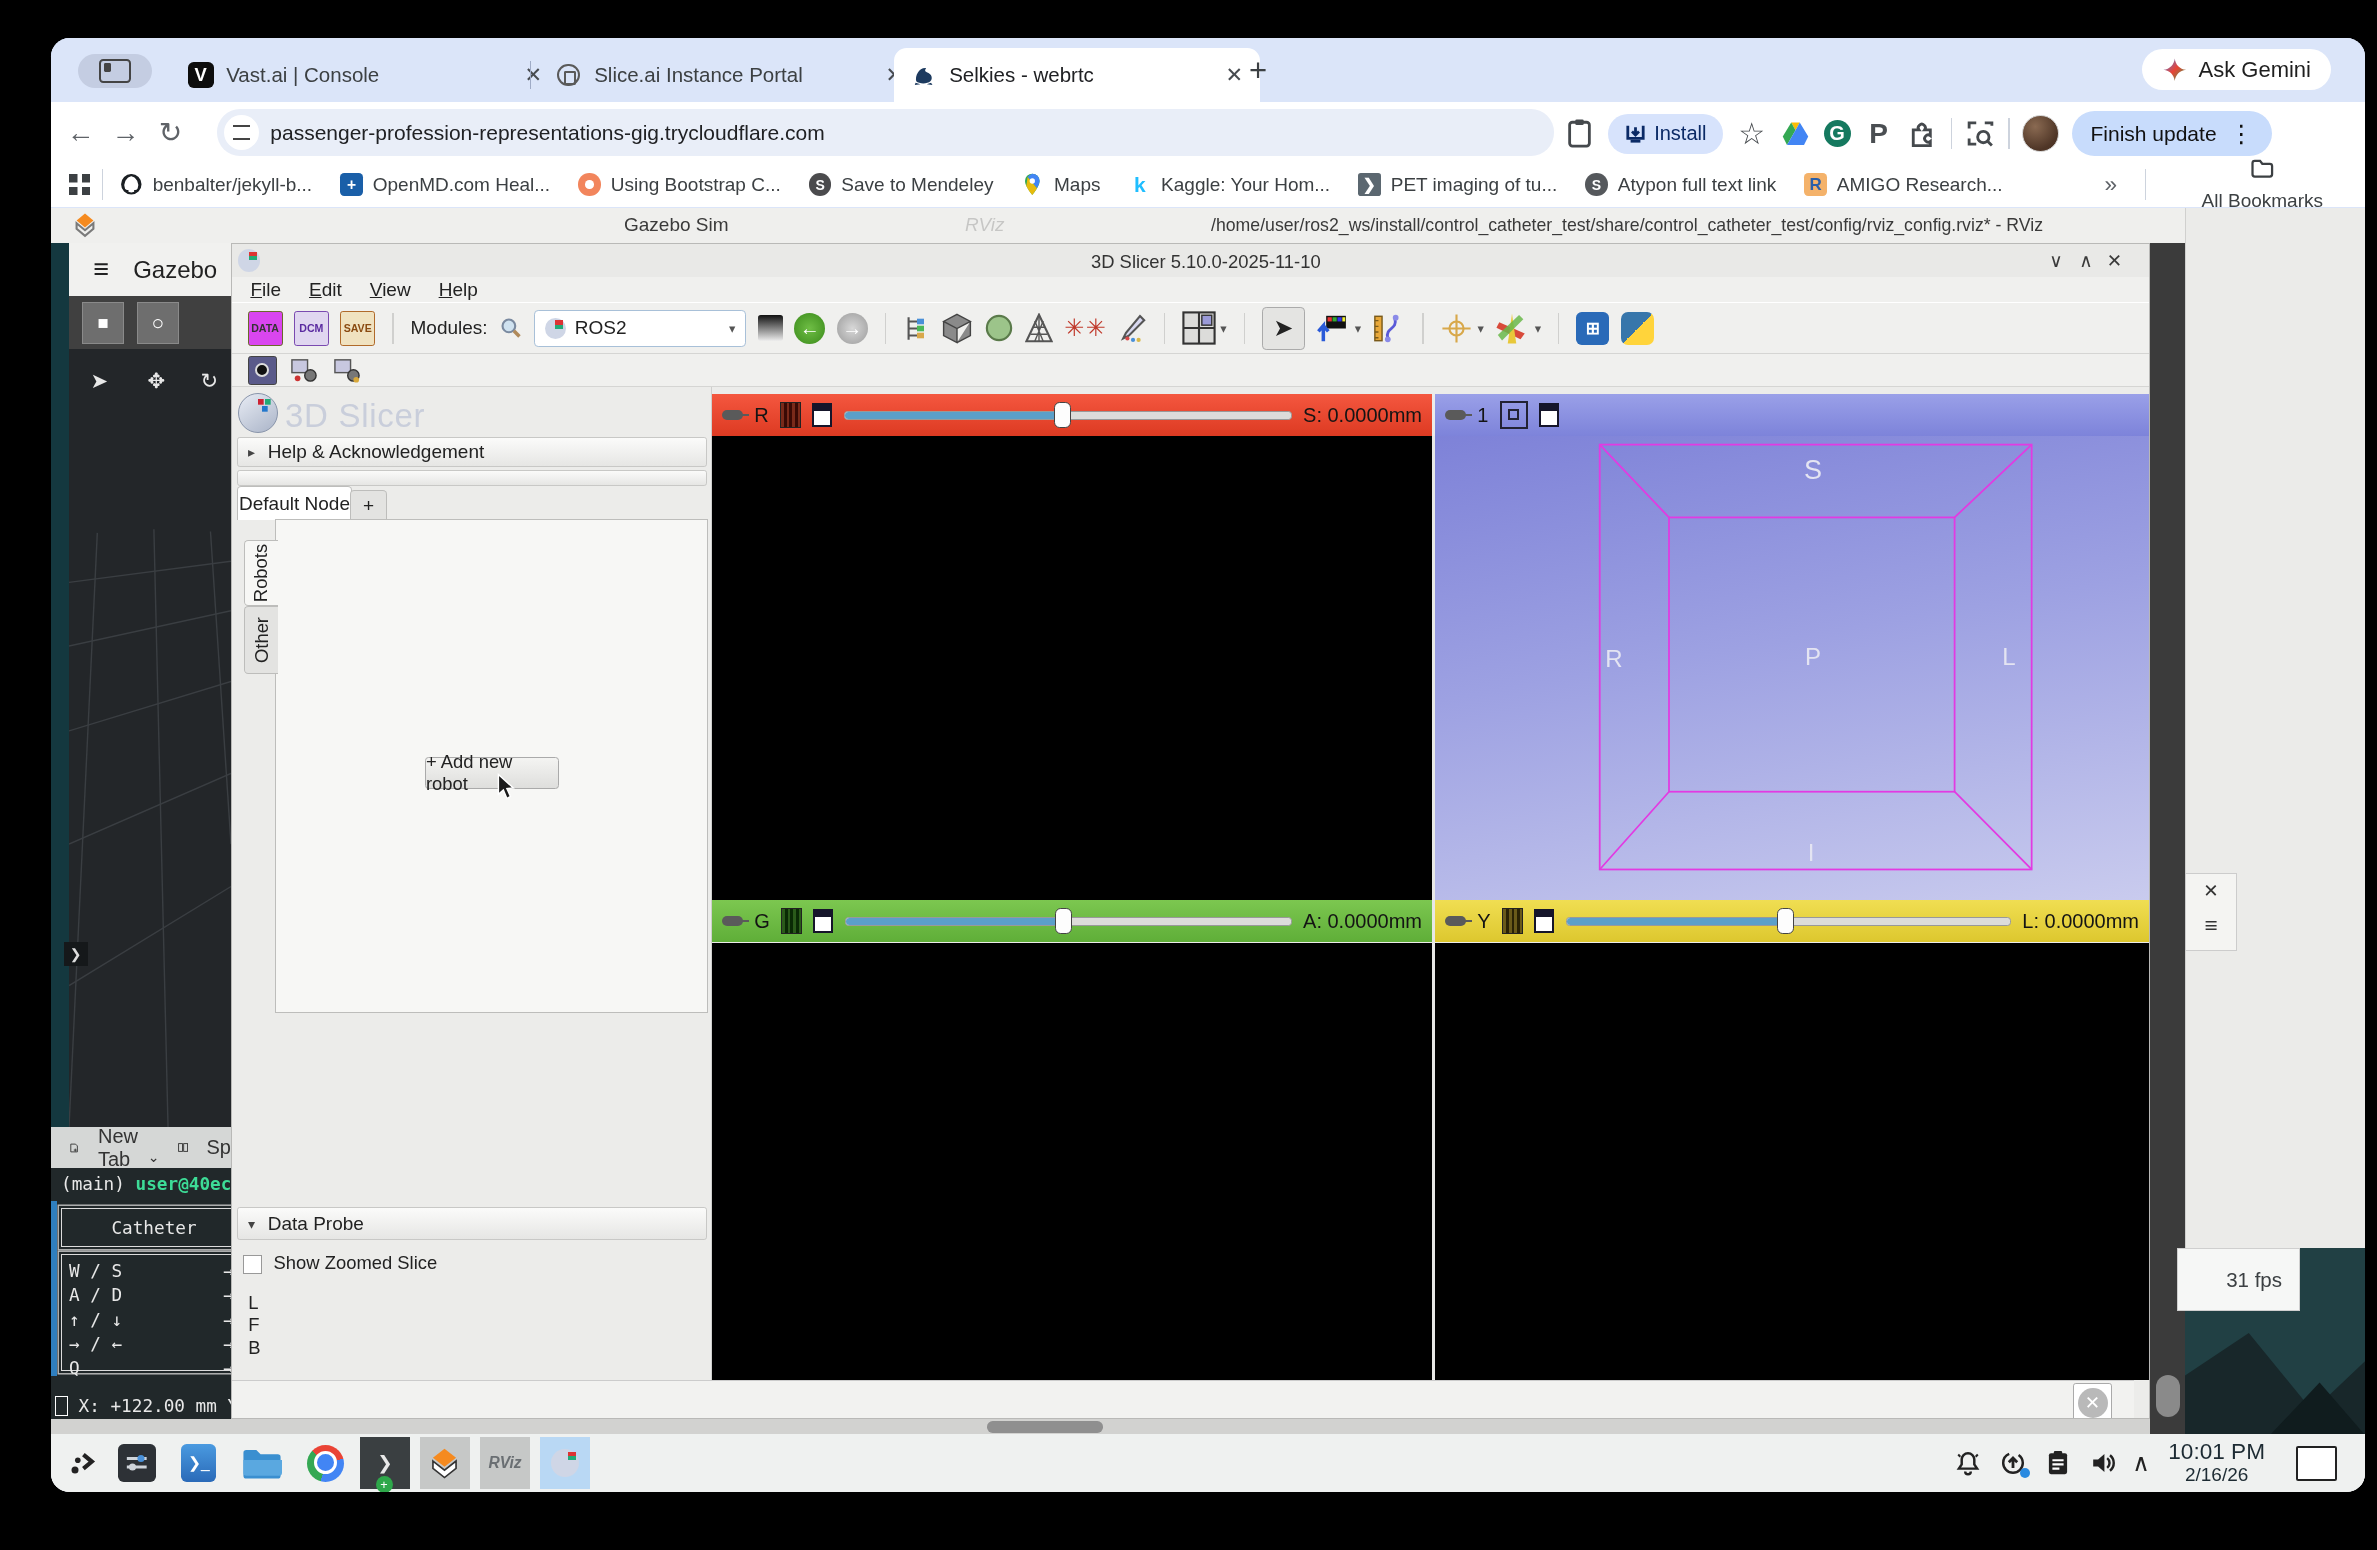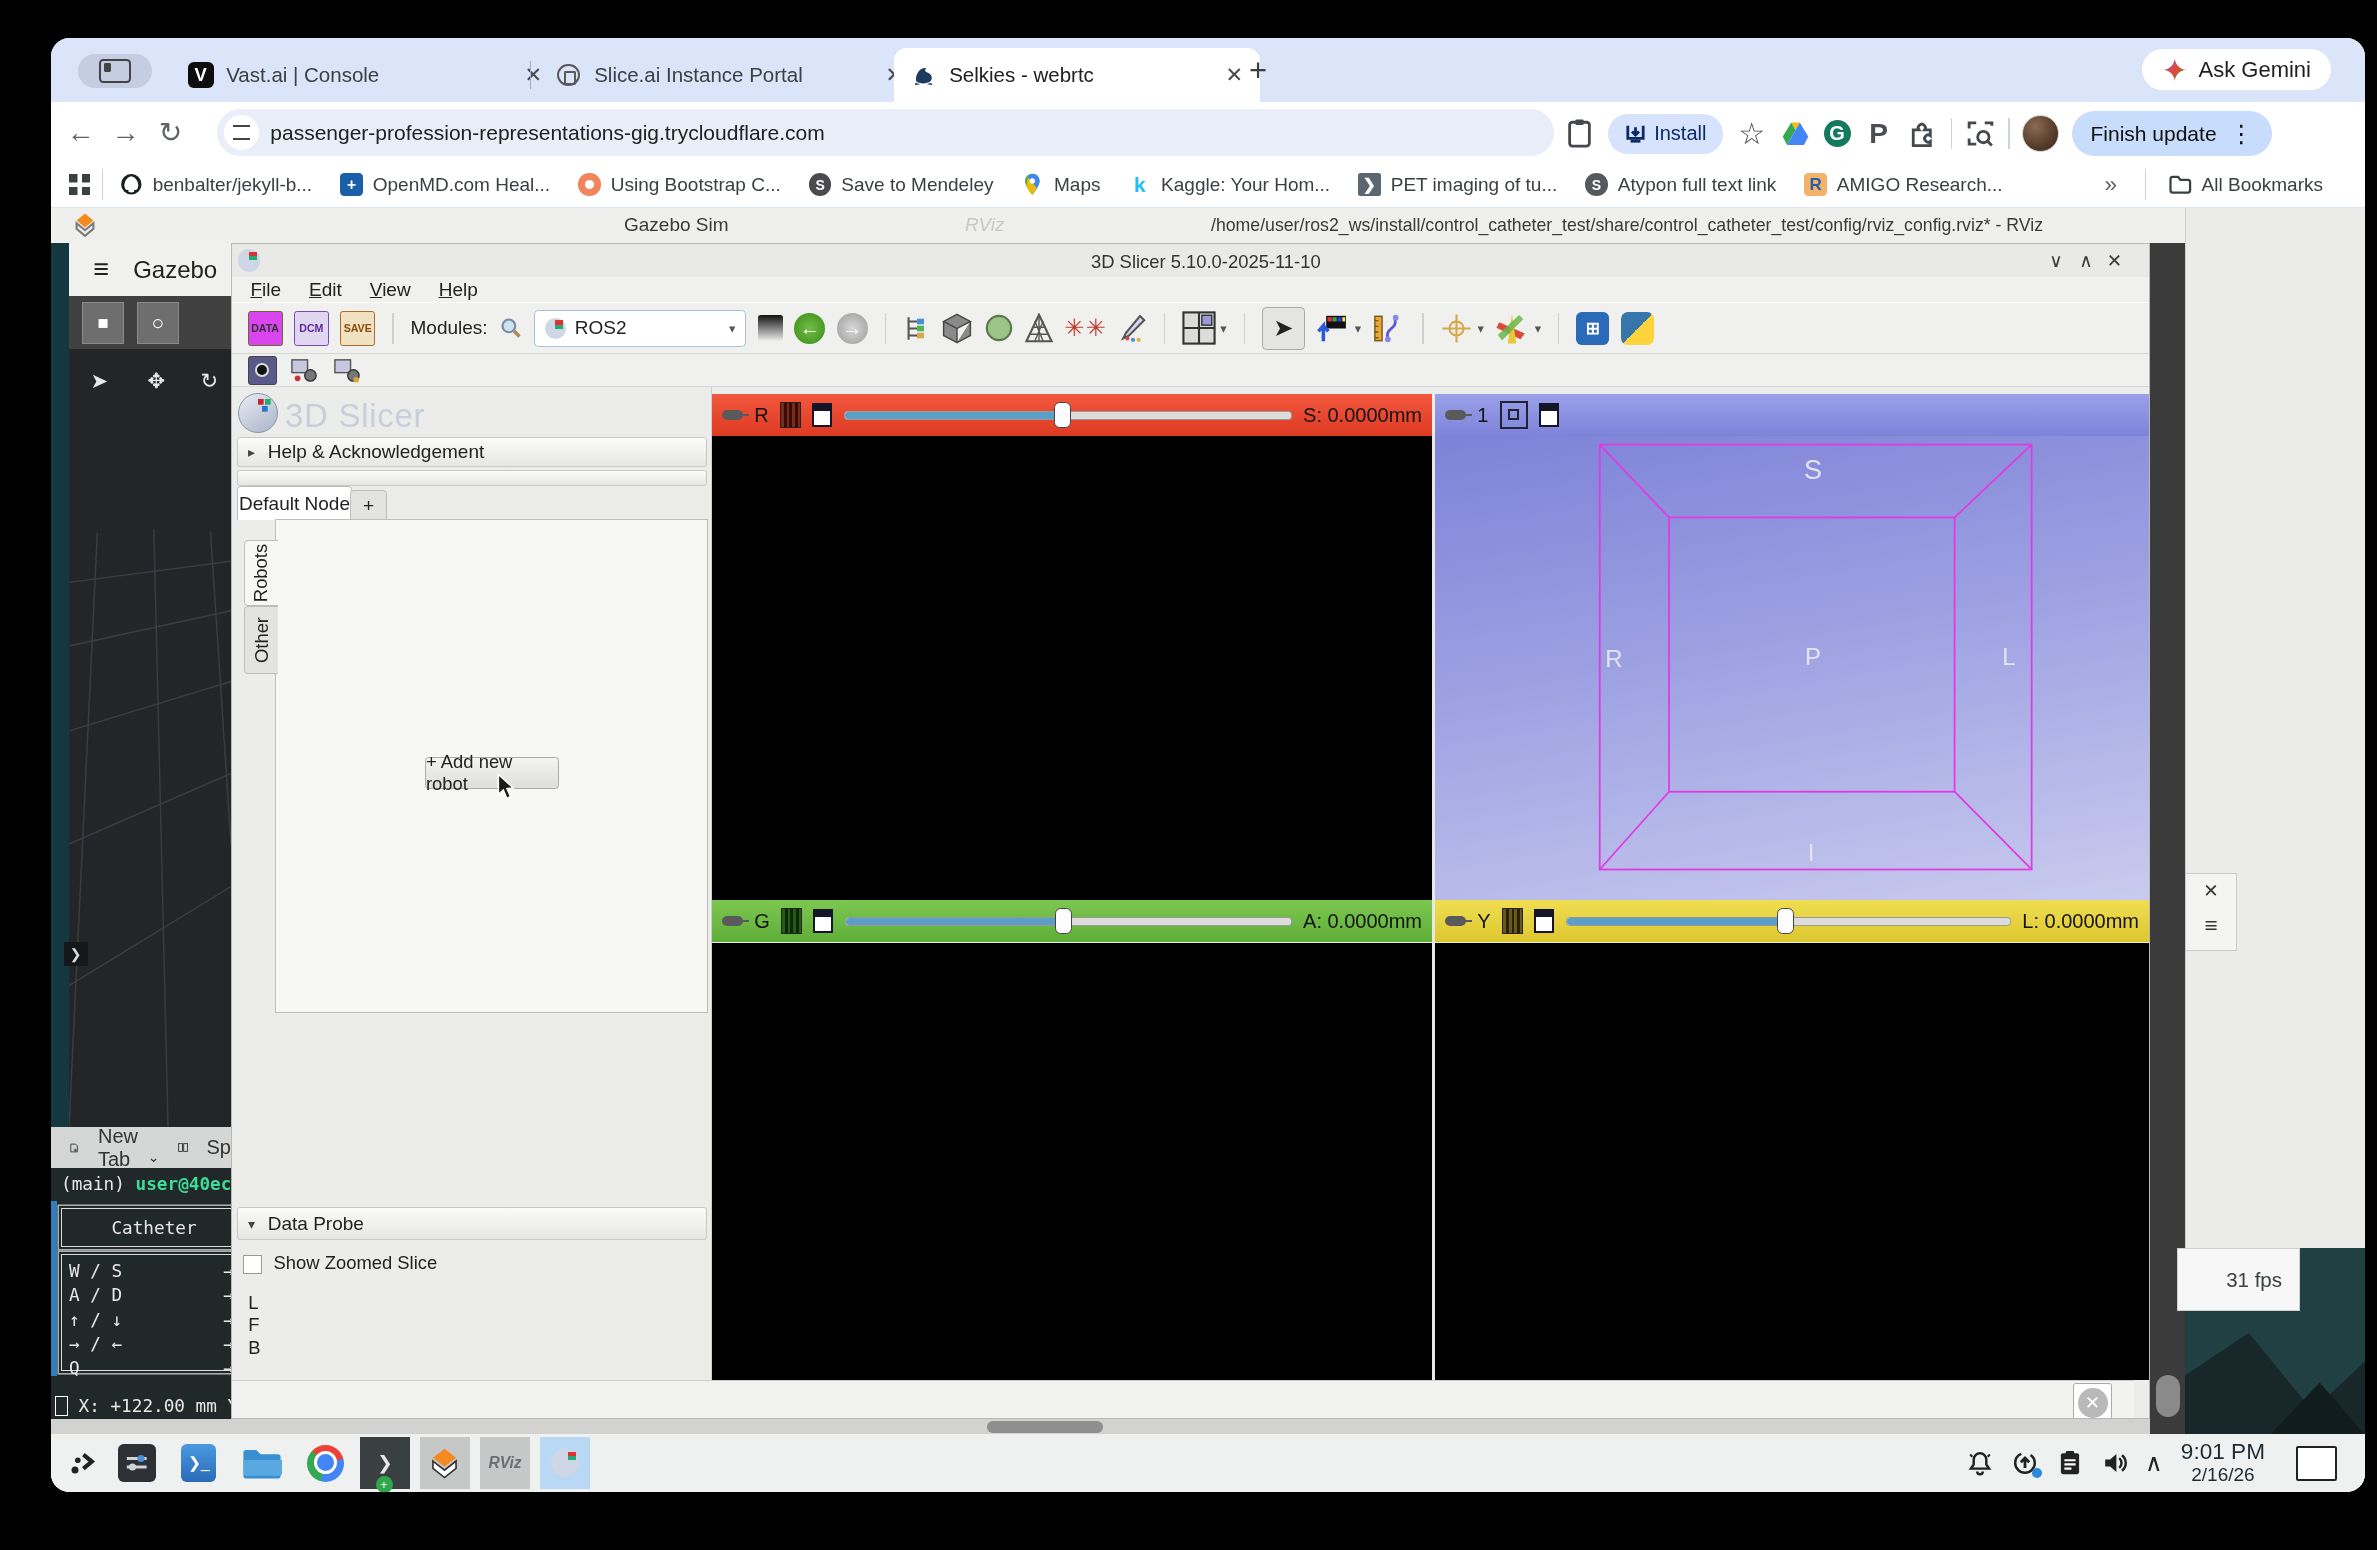--- a/index.html
+++ b/index.html
@@ -267,21 +267,21 @@
       <span class="bm">
         <span class="bmic" style="background:#55585c;border-radius:50%;color:#fff;font-size:14px;">S</span>
         <span>Atypon full text link</span>
         </span>
       <span class="bm">
         <span class="bmic" style="color:#2a5fa8;background:#f4b26a;font-size:17px;">R</span>
         <span>AMIGO Research...</span>
         </span>
       <span style="position:absolute;right:248px;font-size:22.6px;color:#5f6368;">»</span>
       <span class="vdiv" style="position:absolute;right:219px;"></span>
-      <span class="bm" style="position:absolute;right:42px;margin:0;">
+      <span class="bm" style="position:absolute;right:42px;margin:0;flex-direction:column;">
         <svg class="bmic" width="21" height="18.4" viewBox="0 0 30 26">
             <path d="M2 6 a3 3 0 0 1 3-3 h7 l3 4 h10 a3 3 0 0 1 3 3 v11 a3 3 0 0 1-3 3 H5 a3 3 0 0 1-3-3 Z" fill="none" stroke="#3c4043" stroke-width="3"></path>
           </svg>
         <span>All Bookmarks</span>
         </span>
     </div>
 
     <div class="page">
 
       <div class="topbar">
@@ -683,21 +683,21 @@
             </svg>
         </span>
         <span class="tb-ic" style="margin-left:17px;">
           <svg class="traysvg" viewBox="0 0 40 40">
               <path d="M6 15 h7 l9-8 v26 l-9-8 H6 Z" fill="#222"></path>
               <path d="M26 13 a9 9 0 0 1 0 14 M30 9 a14 14 0 0 1 0 22" fill="none" stroke="#222" stroke-width="3.5"></path>
             </svg>
         </span>
         <span class="tb-ic" style="margin-left:15.6px;font-size:24px;color:#222;">∧</span>
         <span class="clock">
-          <div style="font-size:22.6px;">9:01 PM</div>
+          <div style="font-size:22.6px;">10:01 PM</div>
           <div style="font-size:19px;">2/16/26</div>
         </span>
         <span class="tb-ic" style="margin-left:31px;margin-right:28px;width:37px;height:31px;border:2.8px solid #222;border-radius:2.1px;background:#fff;"></span>
       </div>
     </div>
   </div>
 </div>
 
 
 </body></html>

